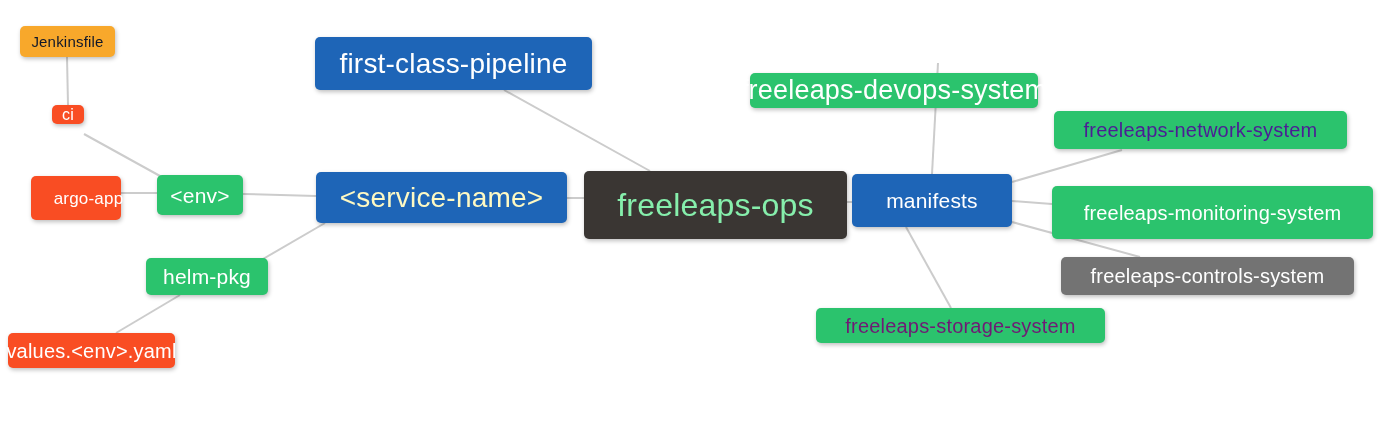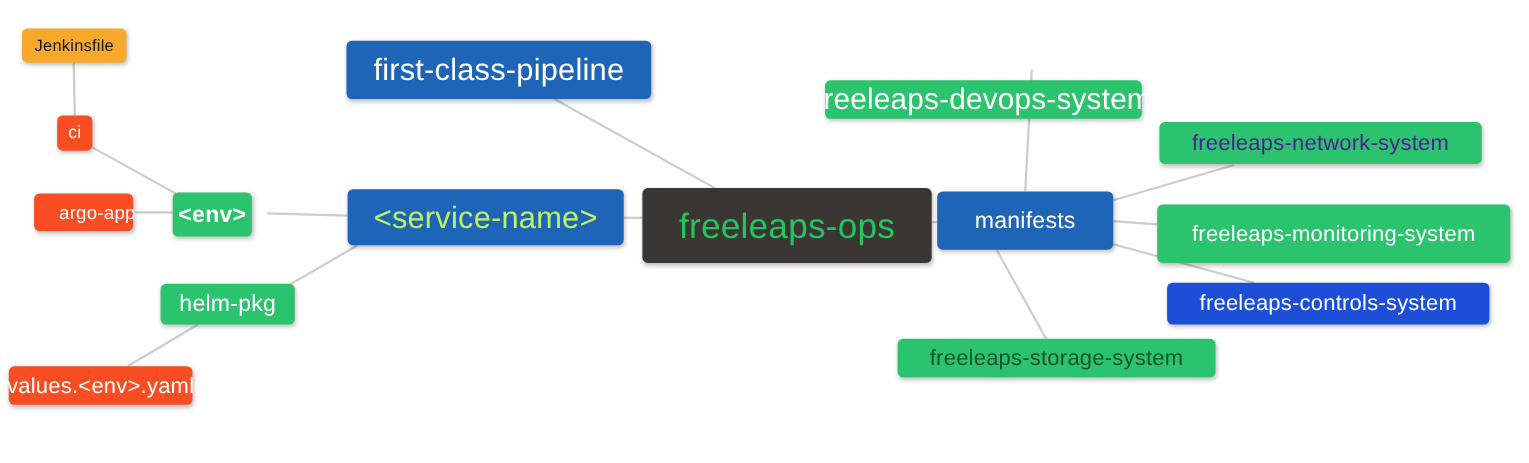--- a/index.html
+++ b/index.html
@@ -54,28 +54,28 @@
       <line x1="567" y1="198" x2="584" y2="198" stroke="#cccccc" stroke-width="2"></line>
       <line x1="847" y1="202" x2="852" y2="202" stroke="#cccccc" stroke-width="2"></line>
       <line x1="938" y1="63" x2="932" y2="174" stroke="#cccccc" stroke-width="2"></line>
       <line x1="1012" y1="182" x2="1122" y2="150" stroke="#cccccc" stroke-width="2"></line>
       <line x1="1012" y1="201" x2="1052" y2="204" stroke="#cccccc" stroke-width="2"></line>
       <line x1="1012" y1="222" x2="1140" y2="257" stroke="#cccccc" stroke-width="2"></line>
       <line x1="906" y1="227" x2="951" y2="308" stroke="#cccccc" stroke-width="2"></line>
     </svg>
   <div>
       <div class="node" style="left: 20px; top: 26px; width: 95px; height: 31px; font-size: 15px; background: rgb(248, 168, 43); color: #0f172a;">Jenkinsfile</div>
-      <div class="node" style="left: 52px; top: 105px; width: 32px; height: 32px; font-size: 16px; background: rgb(249, 77, 35); color: rgb(255, 255, 255);">ci</div>
-      <div class="node" style="left: 31px; top: 176px; width: 90px; height: 34px; font-size: 17px; background: rgb(249, 77, 35); color: rgb(255, 255, 255); padding-left: 25px;">argo-app</div>
-      <div class="node" style="left: 157px; top: 175px; width: 72px; height: 40px; font-size: 21px; background: rgb(43, 195, 109); color: rgb(255, 255, 255); font-weight: bold;">&lt;env&gt;</div>
+      <div class="node" style="left: 52px; top: 105px; width: 32px; height: 19px; font-size: 16px; background: rgb(249, 77, 35); color: rgb(255, 255, 255);">ci</div>
+      <div class="node" style="left: 31px; top: 176px; width: 90px; height: 44px; font-size: 17px; background: rgb(249, 77, 35); color: rgb(255, 255, 255); padding-left: 25px;">argo-app</div>
+      <div class="node" style="left: 157px; top: 175px; width: 86px; height: 40px; font-size: 21px; background: rgb(43, 195, 109); color: rgb(255, 255, 255);">&lt;env&gt;</div>
       <div class="node" style="left: 146px; top: 258px; width: 122px; height: 37px; font-size: 21px; background: rgb(43, 195, 109); color: rgb(255, 255, 255);">helm-pkg</div>
       <div class="node" style="left: 8px; top: 333px; width: 167px; height: 35px; font-size: 20px; background: rgb(249, 77, 35); color: rgb(255, 255, 255);">values.&lt;env&gt;.yaml</div>
       <div class="node" style="left: 315px; top: 37px; width: 277px; height: 53px; font-size: 28px; background: rgb(30, 101, 183); color: rgb(255, 255, 255);">first-class-pipeline</div>
-      <div class="node" style="left: 316px; top: 172px; width: 251px; height: 51px; font-size: 28px; background: rgb(30, 101, 183); color: #bef264;">&lt;service-name&gt;</div>
-      <div class="node" style="left: 584px; top: 171px; width: 263px; height: 68px; font-size: 32px; background: rgb(58, 54, 51); color: #22c55e;">freeleaps-ops</div>
+      <div class="node" style="left: 316px; top: 172px; width: 251px; height: 51px; font-size: 28px; background: rgb(30, 101, 183); color: #fef9c3;">&lt;service-name&gt;</div>
+      <div class="node" style="left: 584px; top: 171px; width: 263px; height: 68px; font-size: 32px; background: rgb(58, 54, 51); color: #86efac;">freeleaps-ops</div>
       <div class="node" style="left: 852px; top: 174px; width: 160px; height: 53px; font-size: 21px; background: rgb(30, 101, 183); color: rgb(255, 255, 255);">manifests</div>
       <div class="node" style="left: 750px; top: 28px; width: 288px; height: 35px; font-size: 27px; background: rgb(43, 195, 109); color: rgb(255, 255, 255); margin-top: 45px;">freeleaps-devops-system</div>
       <div class="node" style="left: 1054px; top: 111px; width: 293px; height: 38px; font-size: 20px; background: rgb(43, 195, 109); color: #4c1d95;">freeleaps-network-system</div>
       <div class="node" style="left: 1052px; top: 186px; width: 321px; height: 53px; font-size: 20px; background: rgb(43, 195, 109); color: rgb(255, 255, 255);">freeleaps-monitoring-system</div>
-      <div class="node" style="left: 1061px; top: 257px; width: 293px; height: 38px; font-size: 20px; background: #1d4ed8; color: rgb(255, 255, 255);">freeleaps-controls-system</div>
-      <div class="node" style="left: 816px; top: 308px; width: 289px; height: 35px; font-size: 20px; background: rgb(43, 195, 109); color: #14532d;">freeleaps-storage-system</div>
+      <div class="node" style="left: 1061px; top: 257px; width: 293px; height: 38px; font-size: 20px; background: #737373; color: rgb(255, 255, 255);">freeleaps-controls-system</div>
+      <div class="node" style="left: 816px; top: 308px; width: 289px; height: 35px; font-size: 20px; background: rgb(43, 195, 109); color: #701a75;">freeleaps-storage-system</div>
     </div>
 </div>
 
 </body></html>

